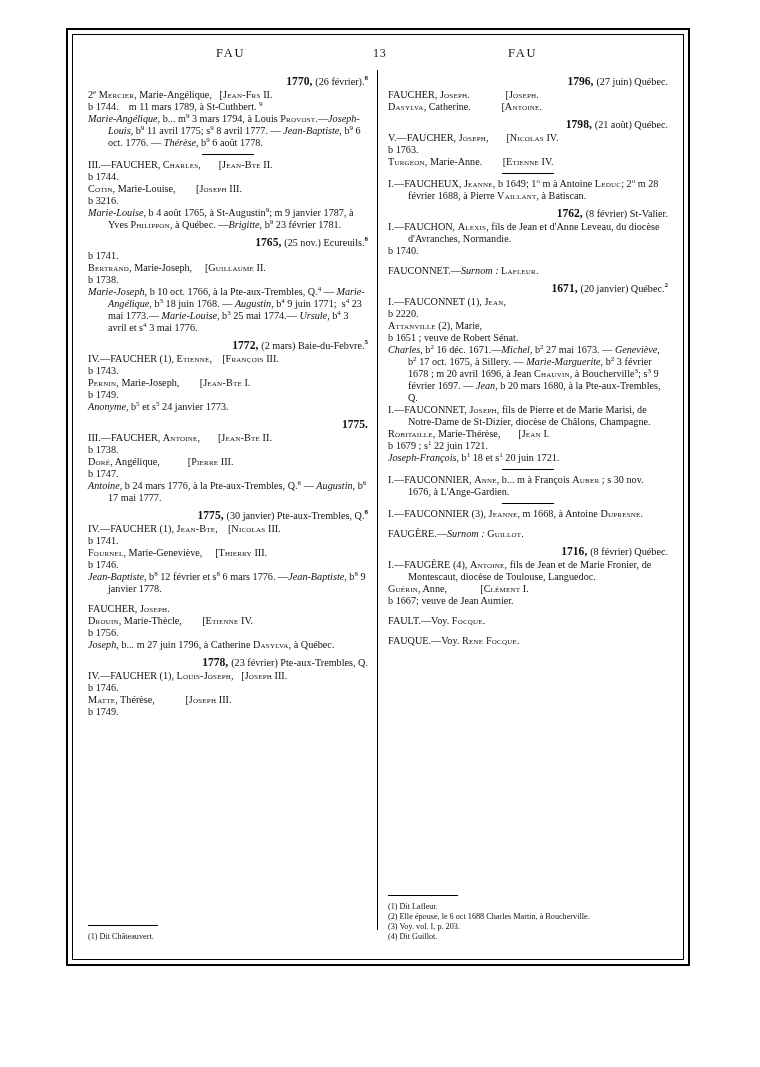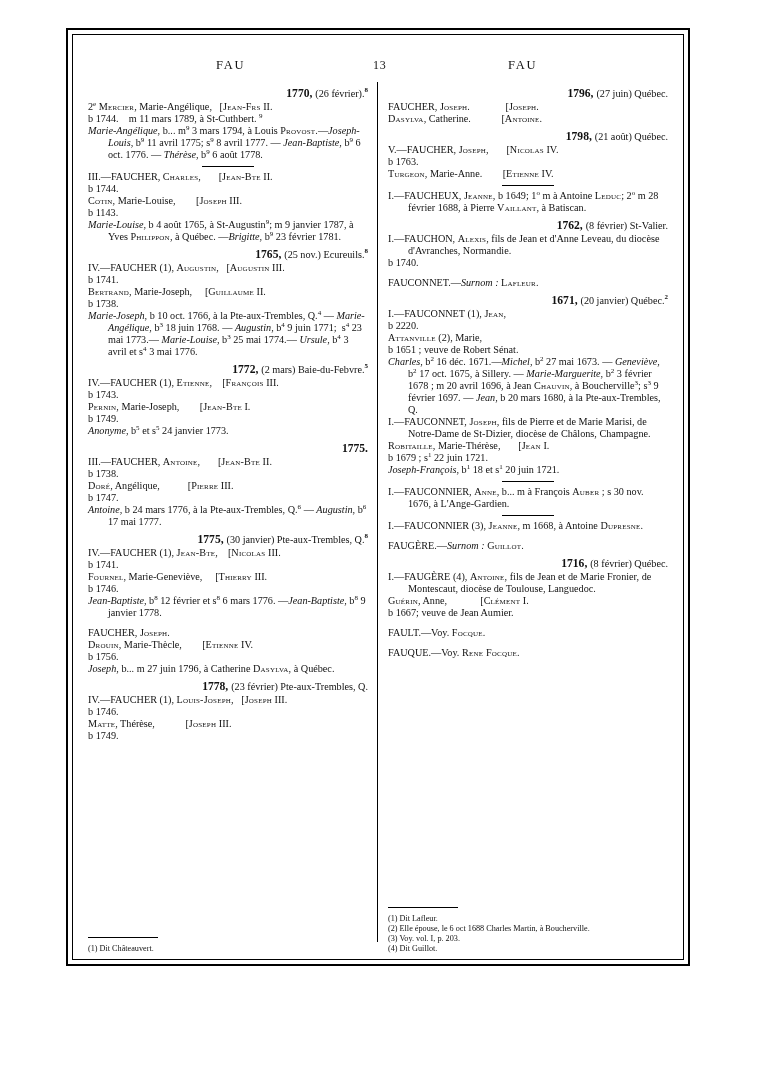--- a/index.html
+++ b/index.html
@@ -46,21 +46,20 @@
     height: 918px;
     box-sizing: border-box;
     padding: 6px 10px 6px 10px;
   }
   
   .runhead {
     position: relative;
     height: 26px;
     font-size: 12.5px;
     letter-spacing: 0.06em;
-    margin-top: 12px;
   }
   .runhead .left {
     position: absolute; left: 128px; top: 2px;
     font-variant: small-caps;
     letter-spacing: .14em;
   }
   .runhead .pageno {
     position: absolute; left: 285px; top: 2px;
     font-size: 12px;
   }
@@ -163,24 +162,23 @@
       <div class="col left">
         <div id="left-body">
             <div class="hdr"><span class="b">1770,</span> <span class="sm">(26 février).</span><sup>8</sup></div>
             <div class="line hang">2<sup>e</sup> <span class="sc">Mercier</span>, Marie-Angélique, &nbsp;&nbsp;[<span class="sc">Jean-Frs</span> II.</div>
             <div class="line hang">b 1744. &nbsp;&nbsp;&nbsp;m 11 mars 1789, à St-Cuthbert. <sup>9</sup></div>
             <div class="line hang"><span class="it">Marie-Angélique</span>, b... m<sup>9</sup> 3 mars 1794, à Louis <span class="sc">Provost</span>.—<span class="it">Joseph-Louis</span>, b<sup>9</sup> 11 avril 1775; s<sup>9</sup> 8 avril 1777. — <span class="it">Jean-Baptiste</span>, b<sup>9</sup> 6 oct. 1776. — <span class="it">Thérèse</span>, b<sup>9</sup> 6 août 1778.</div>
             <div class="rule"></div>
             <div class="line hang">III.—FAUCHER, <span class="sc">Charles</span>, &nbsp;&nbsp;&nbsp;&nbsp;&nbsp;&nbsp;[<span class="sc">Jean-Bte</span> II.</div>
             <div class="line hang">b 1744.</div>
             <div class="line hang"><span class="sc">Cotin</span>, Marie-Louise, &nbsp;&nbsp;&nbsp;&nbsp;&nbsp;&nbsp;&nbsp;[<span class="sc">Joseph</span> III.</div>
-            <div class="line hang">b 1143.</div>
+            <div class="line hang">b 3216.</div>
             <div class="line hang"><span class="it">Marie-Louise</span>, b 4 août 1765, à St-Augustin<sup>9</sup>; m 9 janvier 1787, à Yves <span class="sc">Philippon</span>, à Québec. —<span class="it">Brigitte</span>, b<sup>9</sup> 23 février 1781.</div>
             <div class="hdr"><span class="b">1765,</span> <span class="sm">(25 nov.) Ecureuils.</span><sup>8</sup></div>
-            <div class="line hang">IV.—FAUCHER (1), <span class="sc">Augustin</span>, &nbsp;&nbsp;[<span class="sc">Augustin</span> III.</div>
             <div class="line hang">b 1741.</div>
             <div class="line hang"><span class="sc">Bertrand</span>, Marie-Joseph, &nbsp;&nbsp;&nbsp;&nbsp;[<span class="sc">Guillaume</span> II.</div>
             <div class="line hang">b 1738.</div>
             <div class="line hang"><span class="it">Marie-Joseph</span>, b 10 oct. 1766, à la Pte-aux-Trembles, Q.<sup>4</sup> — <span class="it">Marie-Angélique</span>, b<sup>3</sup> 18 juin 1768. — <span class="it">Augustin</span>, b<sup>4</sup> 9 juin 1771; &nbsp;s<sup>4</sup> 23 mai 1773.— <span class="it">Marie-Louise</span>, b<sup>3</sup> 25 mai 1774.— <span class="it">Ursule</span>, b<sup>4</sup> 3 avril et s<sup>4</sup> 3 mai 1776.</div>
             <div class="hdr"><span class="b">1772,</span> <span class="sm">(2 mars) Baie-du-Febvre.</span><sup>5</sup></div>
             <div class="line hang">IV.—FAUCHER (1), <span class="sc">Etienne</span>, &nbsp;&nbsp;&nbsp;[<span class="sc">François</span> III.</div>
             <div class="line hang">b 1743.</div>
             <div class="line hang"><span class="sc">Pernin</span>, Marie-Joseph, &nbsp;&nbsp;&nbsp;&nbsp;&nbsp;&nbsp;&nbsp;[<span class="sc">Jean-Bte</span> I.</div>
             <div class="line hang">b 1749.</div>
             <div class="line hang"><span class="it">Anonyme</span>, b<sup>5</sup> et s<sup>5</sup> 24 janvier 1773.</div>

